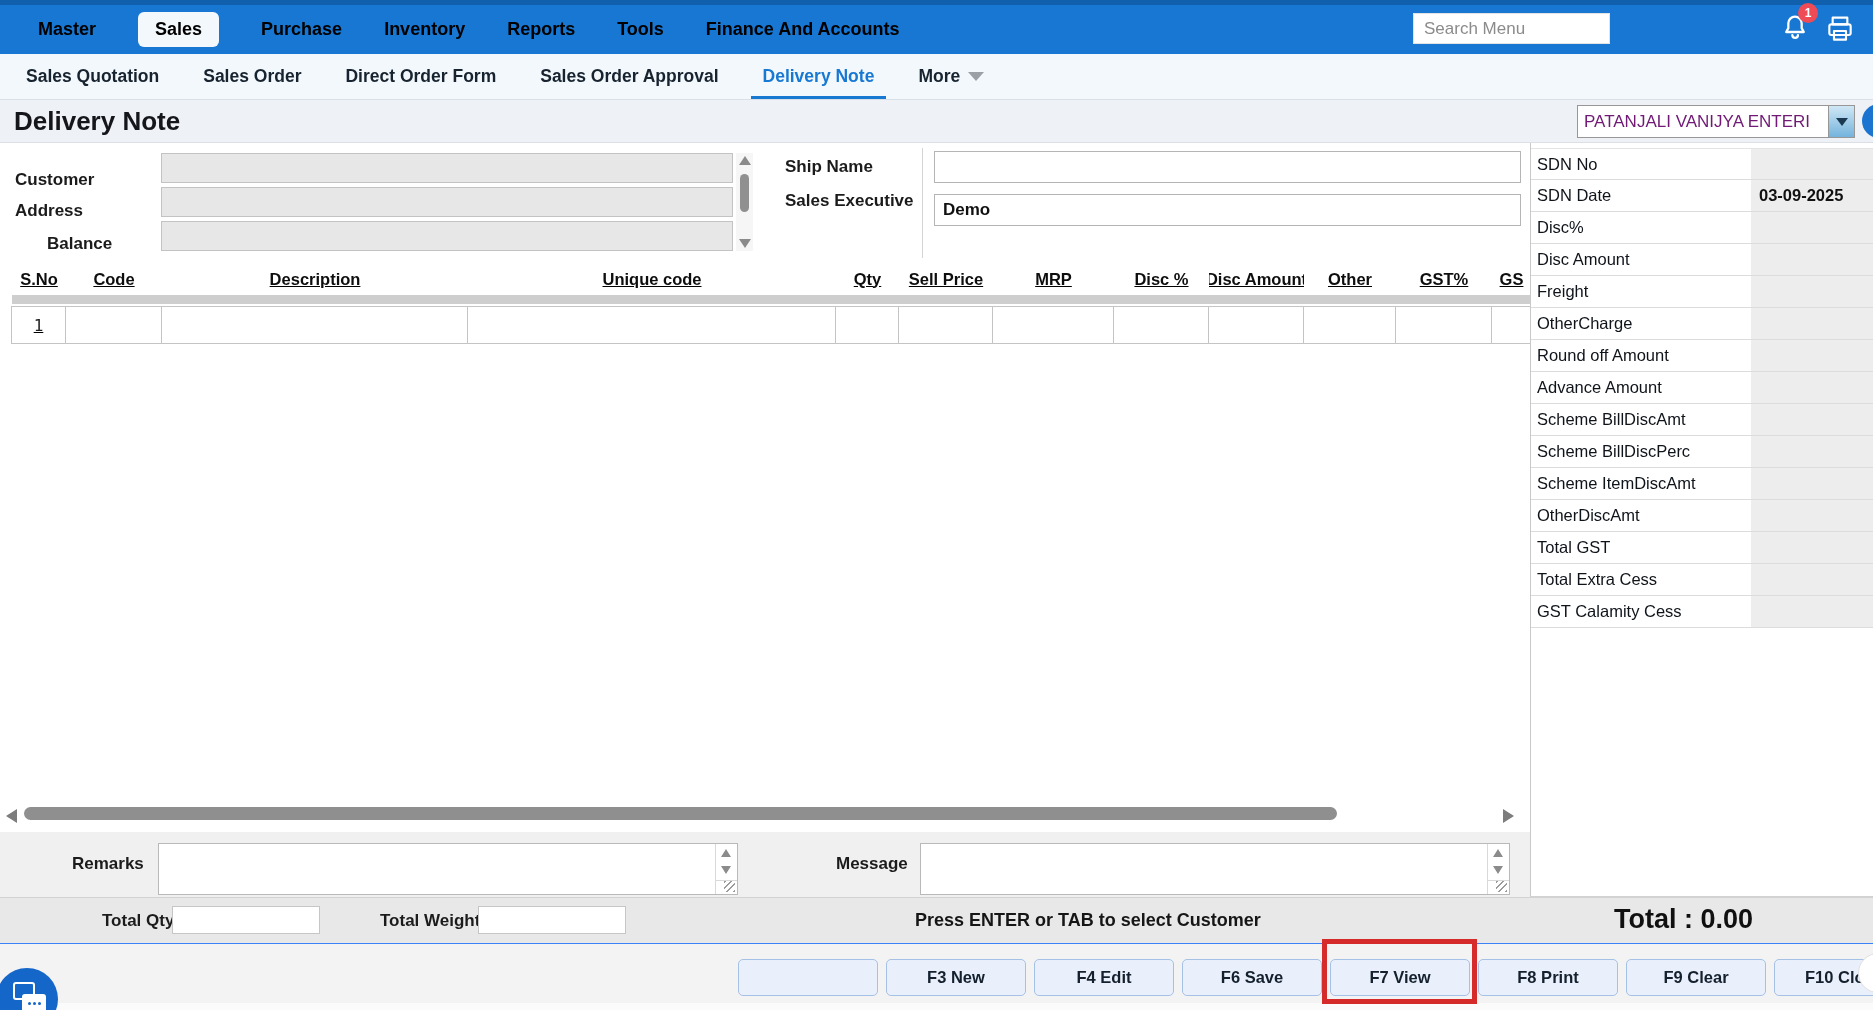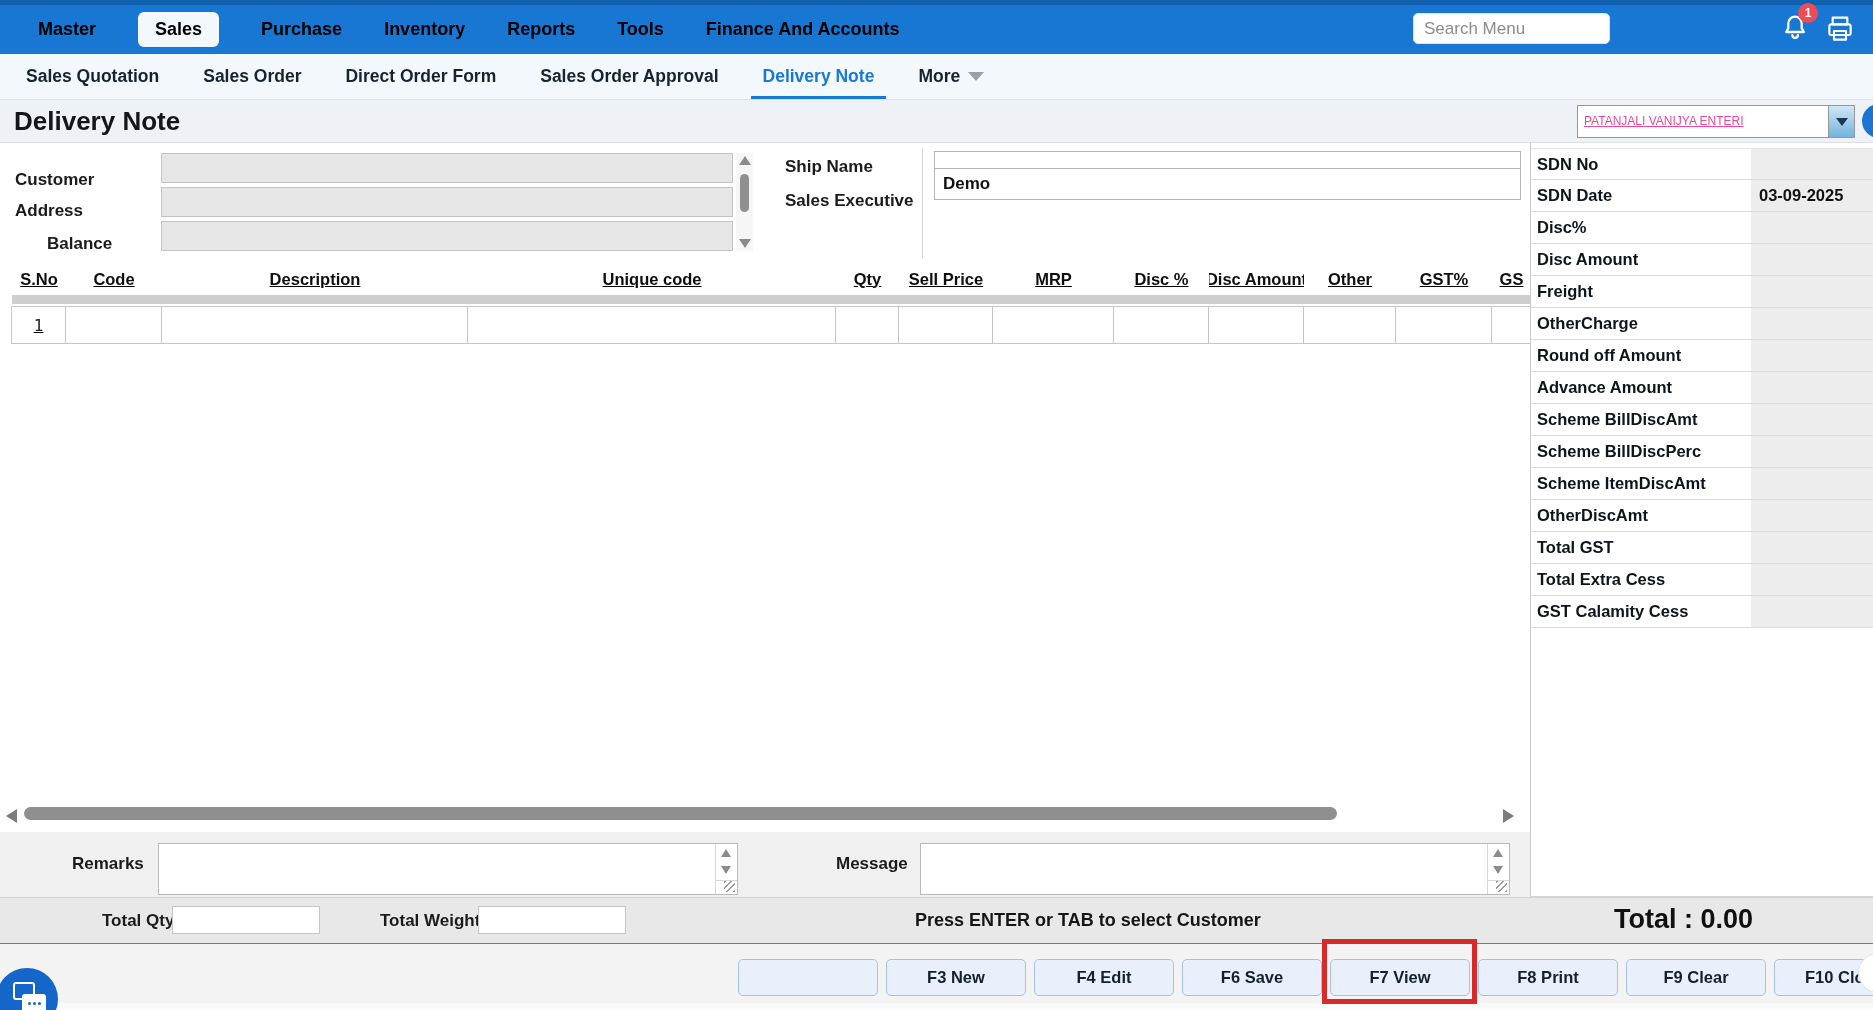--- a/index.html
+++ b/index.html
@@ -6,38 +6,38 @@
   html,body { width:1873px; height:1010px; overflow:hidden; }
   body { font-family: "Liberation Sans", sans-serif; }
   .screen { position:relative; width:1873px; height:1010px; background:#ffffff; overflow:hidden; }
 
   
   .topbar { position:absolute; left:0; top:0; width:1873px; height:54px; background:#1777d2; }
   .topbar-edge { position:absolute; left:0; top:0; width:100%; height:5px; background:#1160ad; }
   .topnav { position:absolute; left:38px; top:5px; height:49px; display:flex; align-items:center; gap:42px; }
   .topnav-item { color:#000000; font-size:18px; font-weight:bold; white-space:nowrap; cursor:pointer; }
   .topnav-item.active { background:#f3f8fd; color:#000000; padding:7px 17px; border-radius:6px; }
-  .search-box { position:absolute; left:1413px; top:13px; width:197px; height:31px; border-radius:5px; border:1px solid #e3e3e3; background:#ffffff; font-size:17px; color:#333; padding:0 10px; outline:none; font-family:"Liberation Sans",sans-serif; }
+  .search-box { position:absolute; left:1413px; top:13px; width:197px; height:31px; border-radius:0; border:1px solid #e3e3e3; background:#ffffff; font-size:17px; color:#333; padding:0 10px; outline:none; font-family:"Liberation Sans",sans-serif; }
   .search-box::placeholder { color:#8b8b8b; }
   .bell-wrap { position:absolute; left:1779px; top:11px; width:34px; height:36px; cursor:pointer; }
   .badge { position:absolute; left:1798px; top:3px; min-width:20px; height:20px; border-radius:10px; background:#ef4b56; color:#fff; font-size:12px; font-weight:bold; display:flex; align-items:center; justify-content:center; }
   .printer-wrap { position:absolute; left:1824px; top:13px; width:32px; height:32px; cursor:pointer; }
 
   
   .subnav { position:absolute; left:0; top:54px; width:1873px; height:46px; background:#f3f8fd; border-bottom:1px solid #d9e0e8; display:flex; align-items:stretch; gap:44px; padding-left:26px; }
   .subnav-item { position:relative; display:flex; align-items:center; gap:8px; font-size:17.5px; font-weight:600; color:#17232f; cursor:pointer; white-space:nowrap; }
   .subnav-item.active { color:#1879d2; }
   .subnav-item.active::after { content:""; position:absolute; left:-12px; right:-12px; bottom:0; height:3px; background:#1879d2; }
   .caret-down { width:0; height:0; border-left:8px solid transparent; border-right:8px solid transparent; border-top:9px solid #9aa0a6; }
 
   
   .titlebar { position:absolute; left:0; top:100px; width:1873px; height:43px; background:#eef1f5; border-bottom:1px solid #dcdfe3; }
   .page-title { position:absolute; left:14px; top:6px; font-size:26px; font-weight:600; color:#15151c; }
   .company-select { position:absolute; left:1577px; top:5px; width:278px; height:33px; border:1px solid #979797; background:#ffffff; display:flex; cursor:pointer; }
-  .company-select-text { flex:1; font-size:12px; font-weight:500; color:#ec4899; line-height:31px; padding:0 6px; white-space:nowrap; overflow:hidden;text-decoration:underline; }
+  .company-select-text { flex:1; font-size:17px; font-weight:500; color:#701a75; line-height:31px; padding:0 6px; white-space:nowrap; overflow:hidden; }
   .company-select-arrow { width:26px; background:linear-gradient(#cfe7f5,#74b3dc); display:flex; align-items:center; justify-content:center; border-left:1px solid #979797; }
   .company-select-arrow span { width:0; height:0; border-left:6px solid transparent; border-right:6px solid transparent; border-top:8px solid #1b3a52; }
   .header-round-btn { position:absolute; left:1862px; top:4px; width:34px; height:34px; border-radius:50%; background:#1b74d0; }
 
   
   .main { position:absolute; left:0; top:143px; width:1530px; height:689px; background:#ffffff; overflow:hidden; }
   .fld-label { position:absolute; font-size:17px; font-weight:bold; color:#1b1b1b; white-space:nowrap; }
   .fld-input-gray { position:absolute; background:#e7e7e7; border:1px solid #c3c3c3; }
   .fld-input-white { position:absolute; background:#ffffff; border:1px solid #b5b5b5; font-size:17px; font-weight:600; color:#111; padding:0 8px; font-family:"Liberation Sans",sans-serif; outline:none; }
   .v-divider { position:absolute; left:922px; top:5px; width:1px; height:110px; background:#d4d4d4; }
@@ -54,21 +54,21 @@
   .tbl-strip { margin-top:2px; height:9px; background:#cecece; }
   .tbl-row { margin-top:2px; }
   .tbl-cell { height:38px; background:#ffffff; border:1px solid #c4c4c4; margin-left:-1px; display:flex; align-items:center; justify-content:center; font-size:16px; }
   .tbl-cell.sno { font-family:"DejaVu Sans Mono", monospace; color:#222; }
 
   
   .rightpanel { position:absolute; left:1530px; top:143px; width:343px; height:754px; background:#ffffff; border-left:1px solid #c9c9c9; border-bottom:1px solid #d2d2d2; }
   .rp-rows { padding-top:5px; }
   .rp-row { display:flex; height:32px; border-bottom:1px solid #dcdcdc; }
   .rp-row:first-child { border-top:1px solid #e4e4e4; }
-  .rp-label { width:220px; font-size:16.5px; font-weight:bold; color:#0f141a; line-height:31px; padding-left:6px; white-space:nowrap; overflow:hidden; }
+  .rp-label { width:220px; font-size:16.5px; font-weight:normal; color:#0f141a; line-height:31px; padding-left:6px; white-space:nowrap; overflow:hidden; }
   .rp-value { flex:1; background:#ededed; font-size:16.5px; font-weight:600; color:#111; line-height:31px; padding-left:8px; white-space:nowrap; }
 
   
   .hscroll { position:absolute; left:0; top:804px; width:1530px; height:24px; background:#ffffff; }
   .hscroll .left { position:absolute; left:6px; top:5px; width:0; height:0; border-top:7px solid transparent; border-bottom:7px solid transparent; border-right:11px solid #7c7c7c; }
   .hscroll .thumb { position:absolute; left:24px; top:3px; width:1313px; height:13px; border-radius:7px; background:#8f8f8f; }
   .hscroll .right { position:absolute; left:1503px; top:5px; width:0; height:0; border-top:7px solid transparent; border-bottom:7px solid transparent; border-left:11px solid #7c7c7c; }
 
   
   .notes-section { position:absolute; left:0; top:832px; width:1530px; height:65px; background:#f0f0f0; }
@@ -177,21 +177,21 @@
     <div class="vscroll">
       <div class="up"></div>
       <div class="thumb"></div>
       <div class="down"></div>
     </div>
     <div class="v-divider"></div>
 
     <div class="fld-label" style="left:785px; top:14px;">Ship Name</div>
     <input class="fld-input-white" style="left: 934px; top: 8px; width: 587px; height: 32px;" value="">
     <div class="fld-label" style="left:785px; top:48px;">Sales Executive</div>
-    <input class="fld-input-white" style="left: 934px; top: 25px; width: 587px; height: 32px;" value="Demo">
+    <input class="fld-input-white" style="left: 934px; top: 51px; width: 587px; height: 32px;" value="Demo">
 
     <div class="items-table">
       <div class="tbl-grid">
         <div class="tbl-head-cell">S.No</div>
         <div class="tbl-head-cell">Code</div>
         <div class="tbl-head-cell">Description</div>
         <div class="tbl-head-cell">Unique code</div>
         <div class="tbl-head-cell">Qty</div>
         <div class="tbl-head-cell">Sell Price</div>
         <div class="tbl-head-cell">MRP</div>

